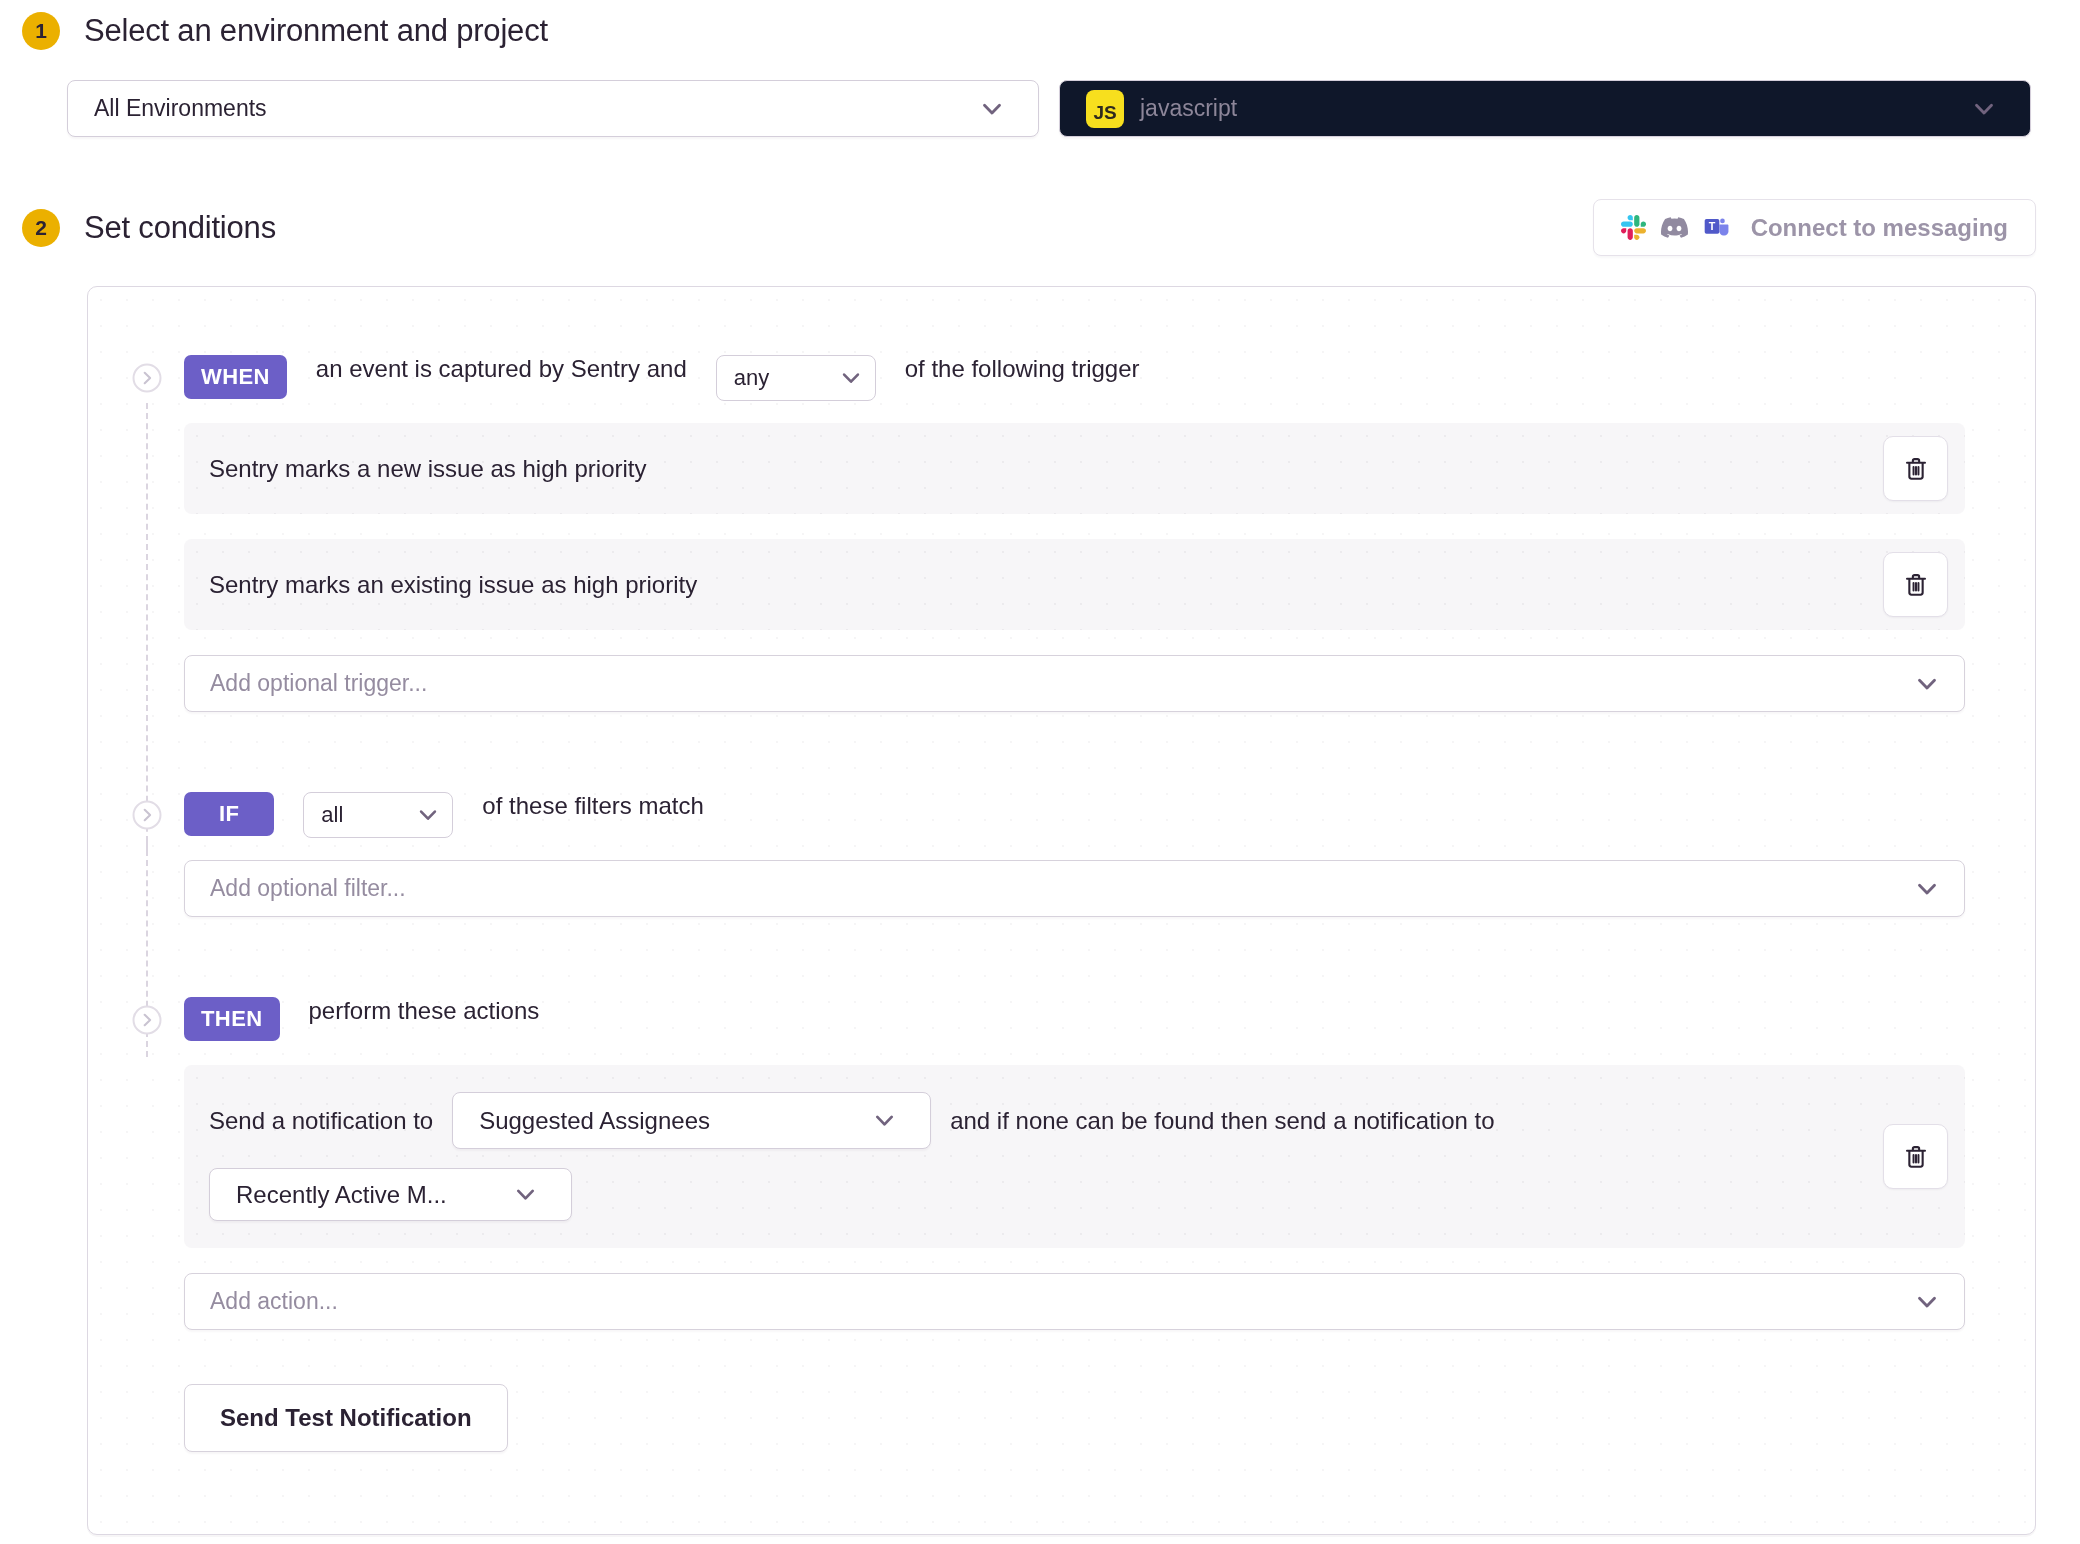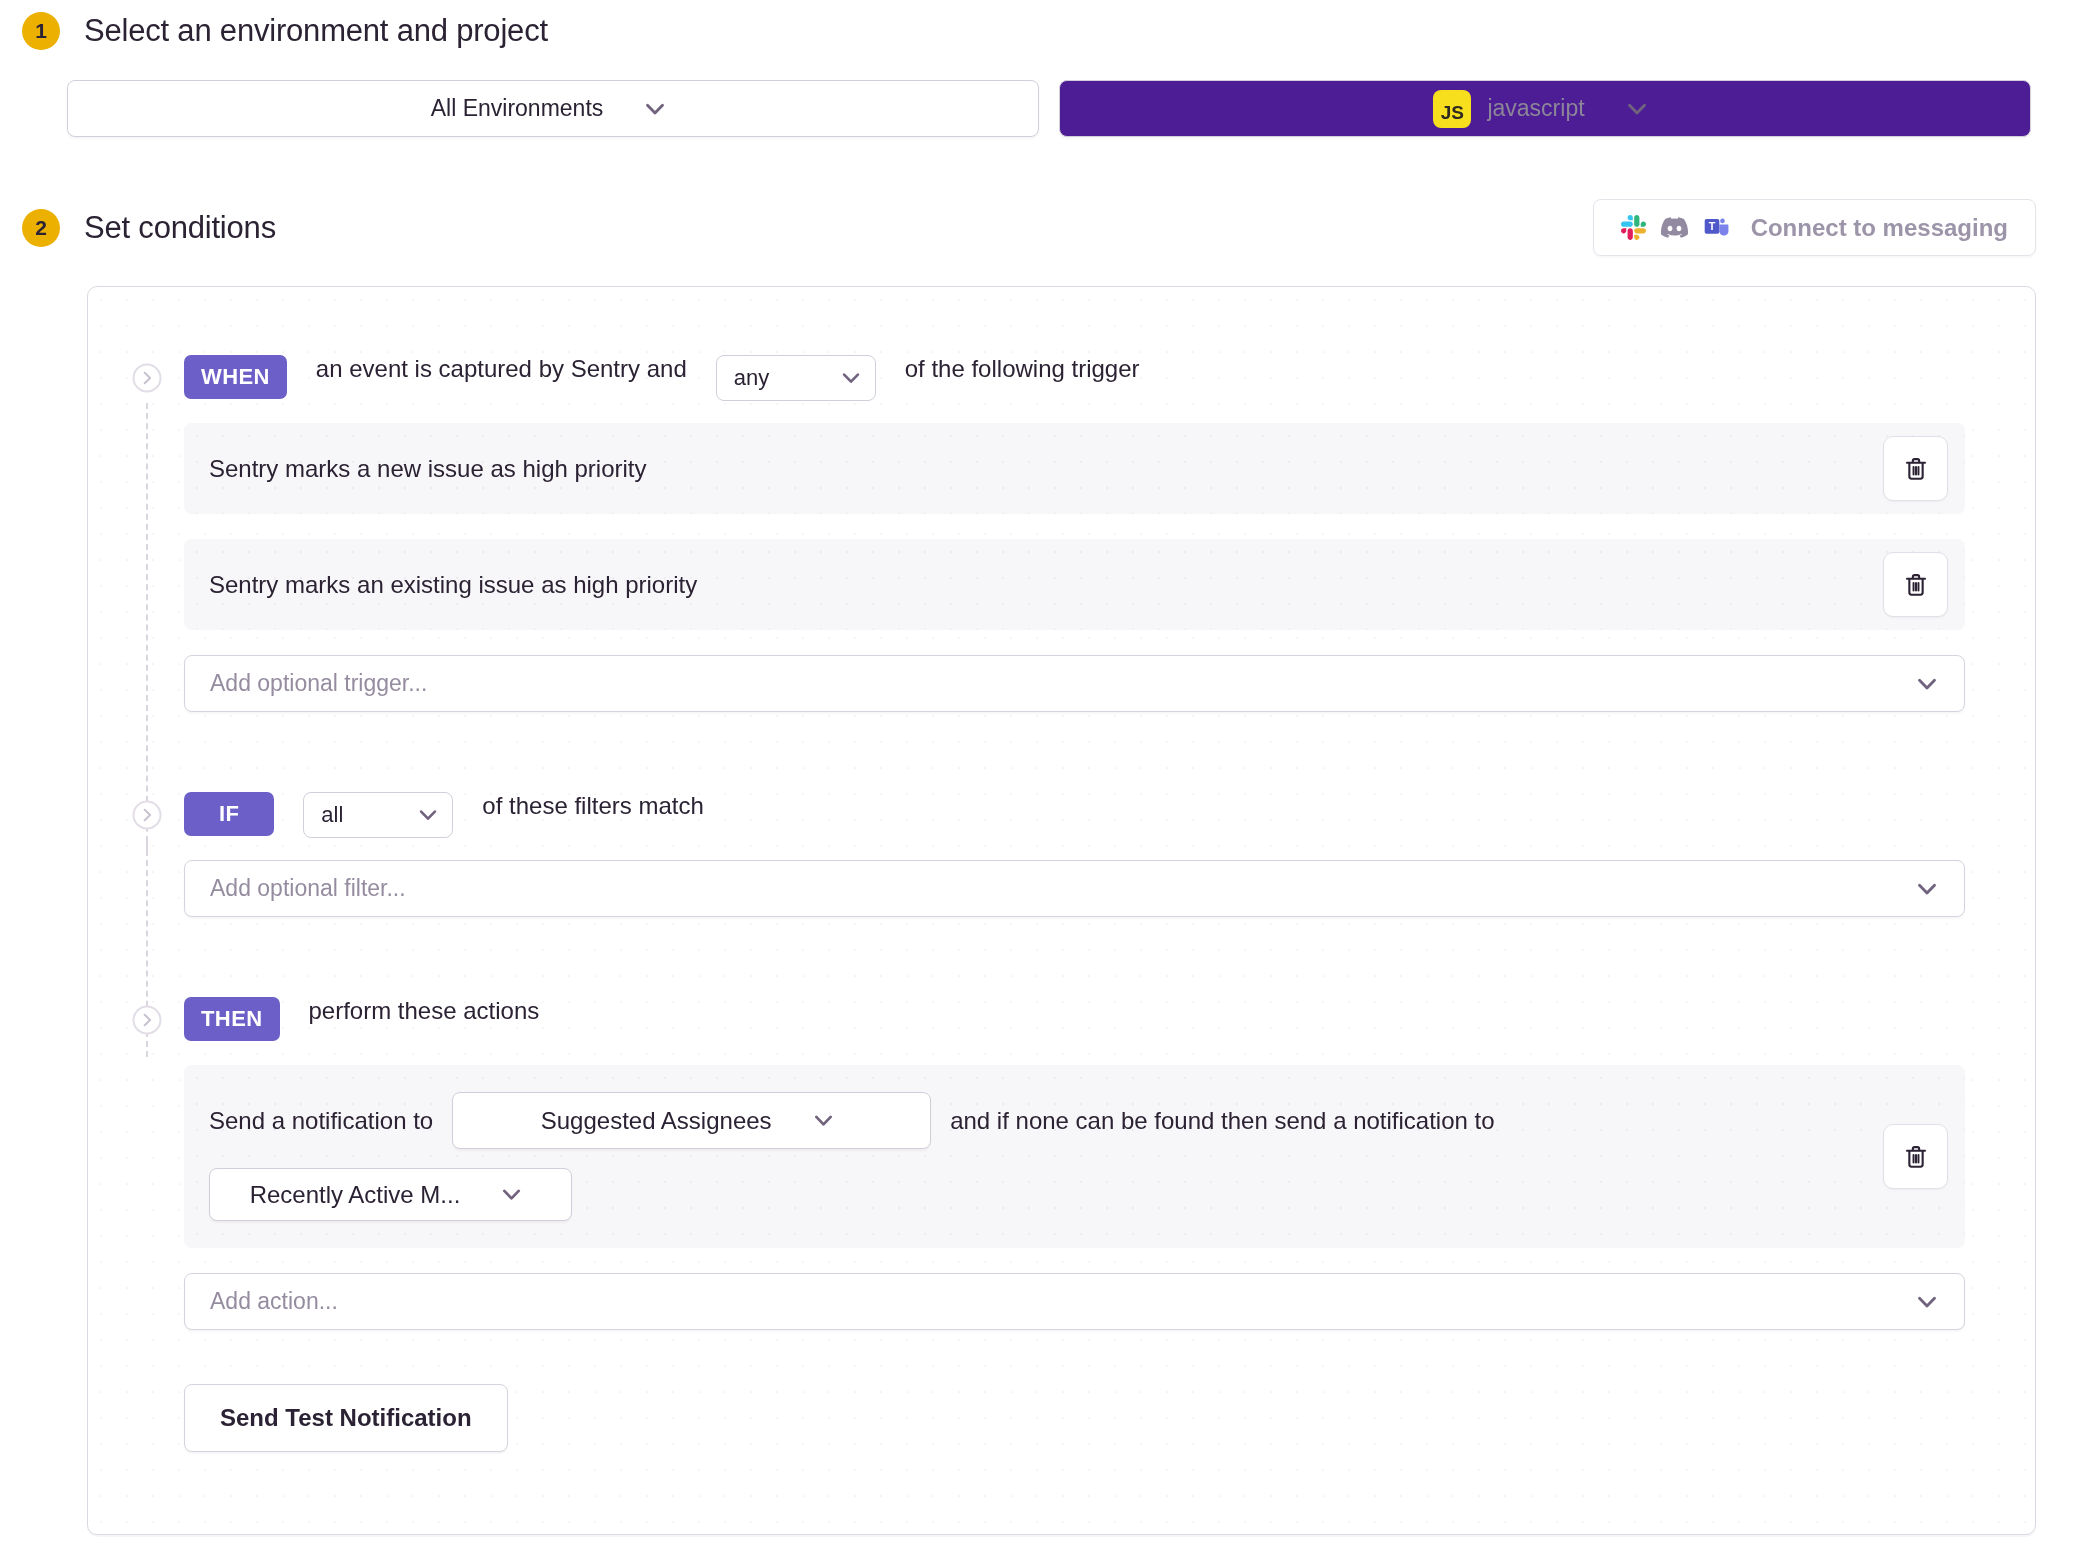--- a/index.html
+++ b/index.html
@@ -22,28 +22,28 @@
     flex: none;
   }
   .step-title { font-size: 31px; font-weight: normal; letter-spacing: -0.2px; text-align: center; }
 
   .step2-row { display: flex; align-items: center; justify-content: space-between; margin-top: 62px; }
 
   
   .select {
     height: 57px; background: #fff;
     border: 1px solid #D4CEDA; border-radius: 8px;
-    display: flex; align-items: center; justify-content: center;
+    display: flex; align-items: center; justify-content: space-between;
     padding: 0 34px 0 26px; font-size: 23px; color: #2B2233;
     box-shadow: 0 2px 2px rgba(43,34,51,0.04);
     cursor: pointer;
     gap: 40px;
   }
   .select .chev { color: #71637E; flex: none; }
-  .select.disabled { background: #4c1d95; color: #8D8699; cursor: default; }
+  .select.disabled { background: #0f172a; color: #8D8699; cursor: default; }
   .select .value-with-icon { display: flex; align-items: center; gap: 16px; }
 
   .selects-row { display: flex; gap: 20px; margin: 30px 5px 0 45px; }
   .selects-row .select { flex: 1; }
 
   .js-badge {
     width: 38px; height: 38px; border-radius: 8px;
     background: #F7DF1E; color: #2E2A1F;
     font-weight: bold; font-size: 19px;
     display: flex; align-items: flex-end; justify-content: center;

